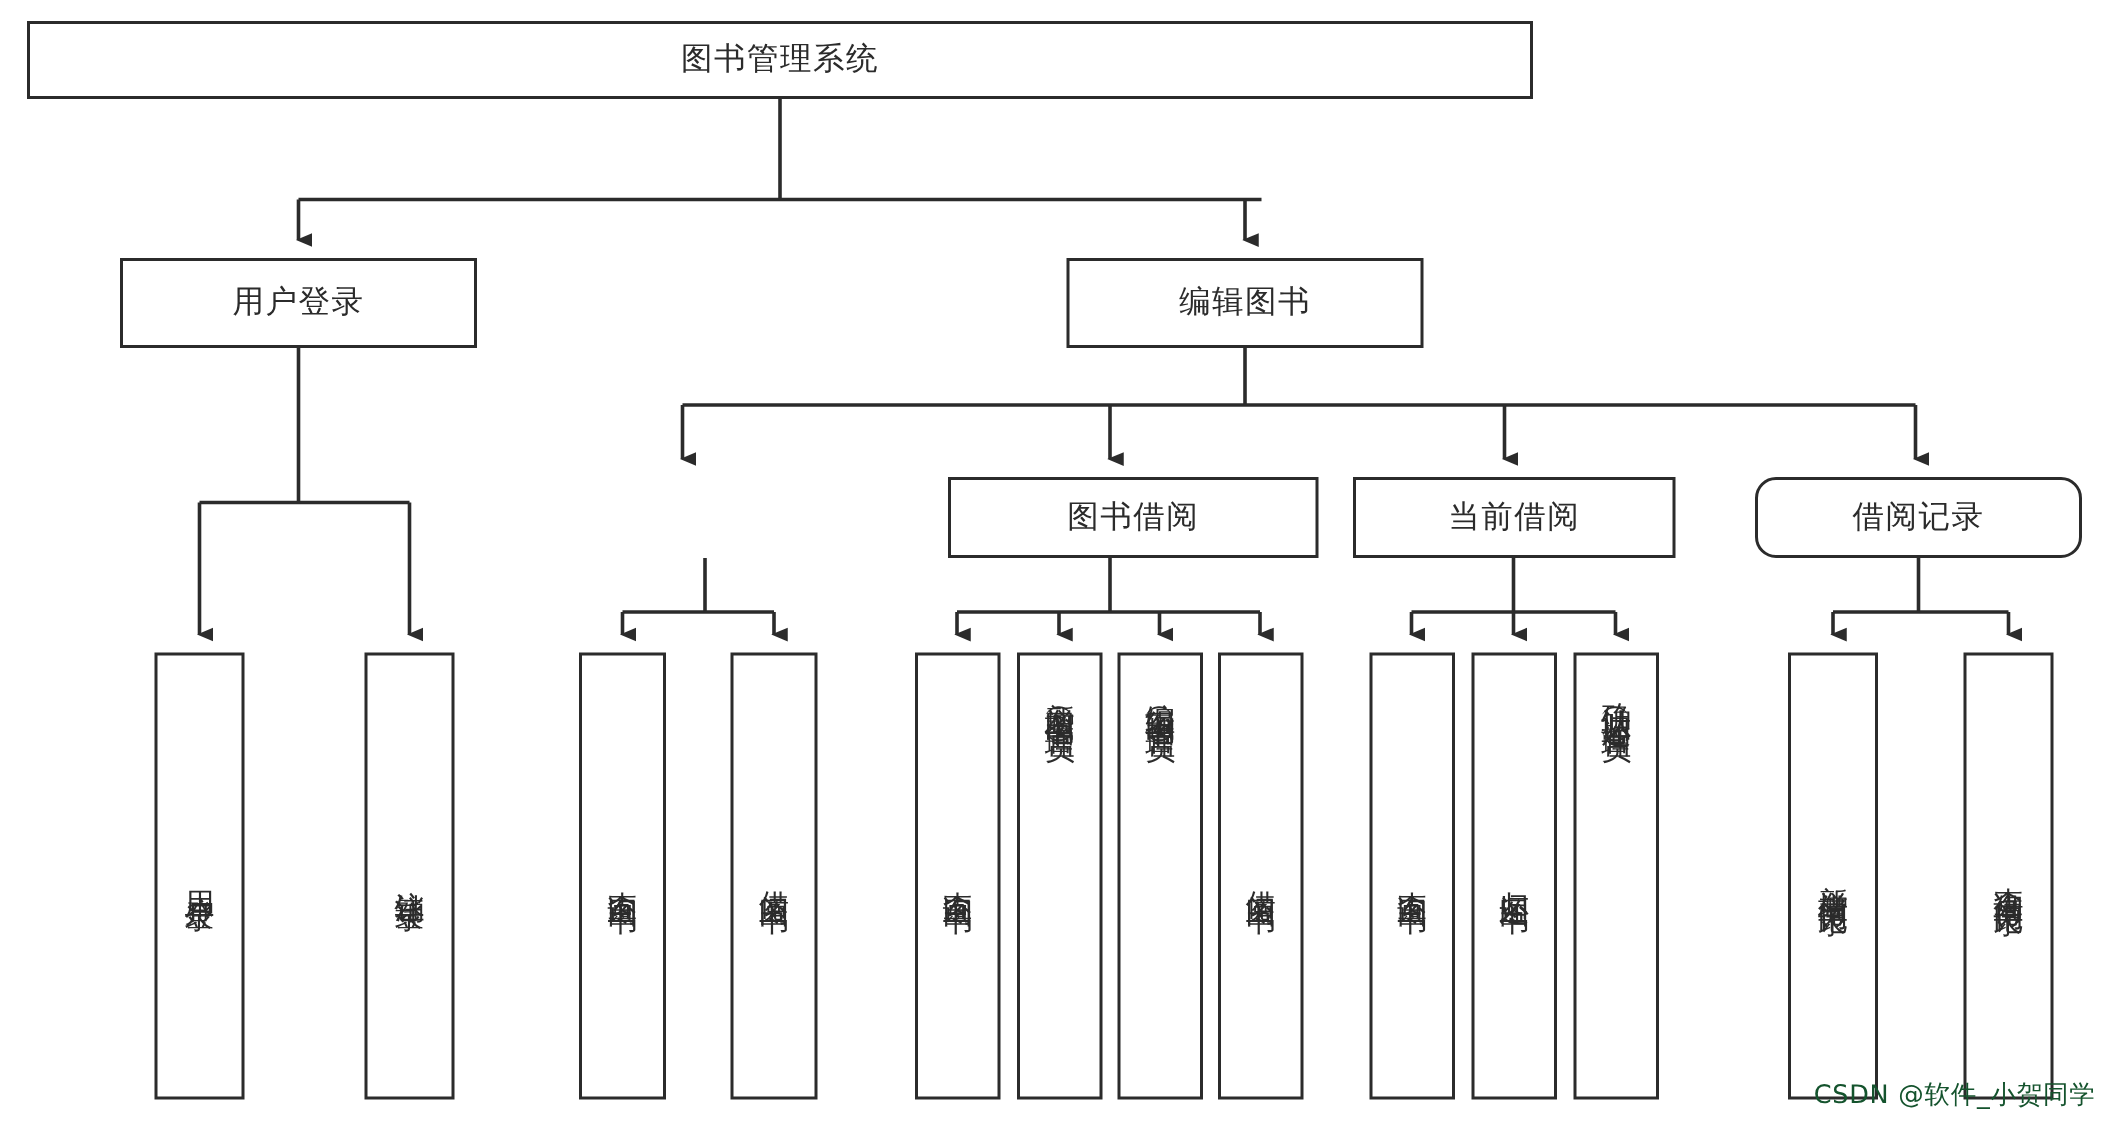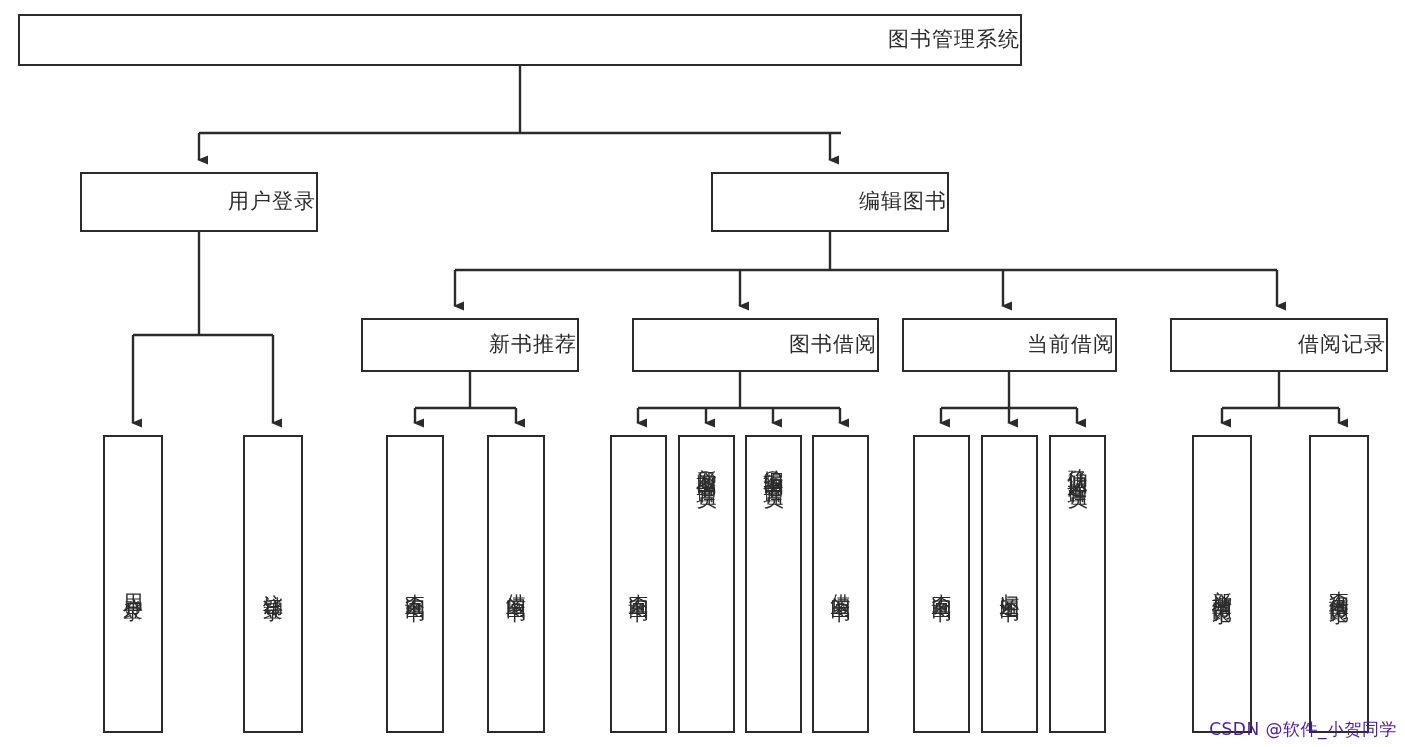--- a/index.html
+++ b/index.html
@@ -25,21 +25,21 @@
     width: 1405px;
     height: 747px;
   }
   .node {
     position: absolute;
     box-sizing: border-box;
     border: 2px solid #2b2b2b;
     background: #ffffff;
     display: flex;
     align-items: center;
-    justify-content: flex-end;
+    justify-content: center;
     color: #2b2b2b;
   }
   .node.horizontal {
     font-size: 21px;
     line-height: 1.1;
     letter-spacing: 1px;
     white-space: nowrap;
   }
   .node.vertical {
     align-items: flex-start;
@@ -57,21 +57,21 @@
   }
   .node.vertical.centered {
     align-items: center;
     padding-top: 0;
   }
   #watermark {
     position: absolute;
     right: 8px;
     bottom: 6px;
     font-size: 17px;
-    color: #4c1d95;
+    color: #14532d;
     letter-spacing: 0.5px;
     white-space: nowrap;
     pointer-events: none;
   }
 </style>
 </head>
 <body>
 
 <div id="diagram-root">
 
@@ -149,33 +149,30 @@
   </div>
 
   <div class="node horizontal" style="left:80px; top:172px; width:238px; height:60px;">
     <span>用户登录</span>
   </div>
 
   <div class="node horizontal" style="left:711px; top:172px; width:238px; height:60px;">
     <span>编辑图书</span>
   </div>
 
-  <div class="node horizontal" style="left:361px; top:318px; width:218px; height:54px;">
-    <span>新书推荐</span>
-  </div>
 
   <div class="node horizontal" style="left:632px; top:318px; width:247px; height:54px;">
     <span>图书借阅</span>
   </div>
 
   <div class="node horizontal" style="left:902px; top:318px; width:215px; height:54px;">
     <span>当前借阅</span>
   </div>
 
-  <div class="node horizontal" style="left:1170px; top:318px; width:218px; height:54px;">
+  <div class="node horizontal" style="left:1170px; top:318px; width:218px; height:54px;border-radius:14px;">
     <span>借阅记录</span>
   </div>
 
   <div class="node vertical centered" style="left:103px; top:435px; width:60px; height:298px;">
     <span class="vlabel">用户登录</span>
   </div>
 
   <div class="node vertical centered" style="left:243px; top:435px; width:60px; height:298px;">
     <span class="vlabel">注销登录</span>
   </div>

